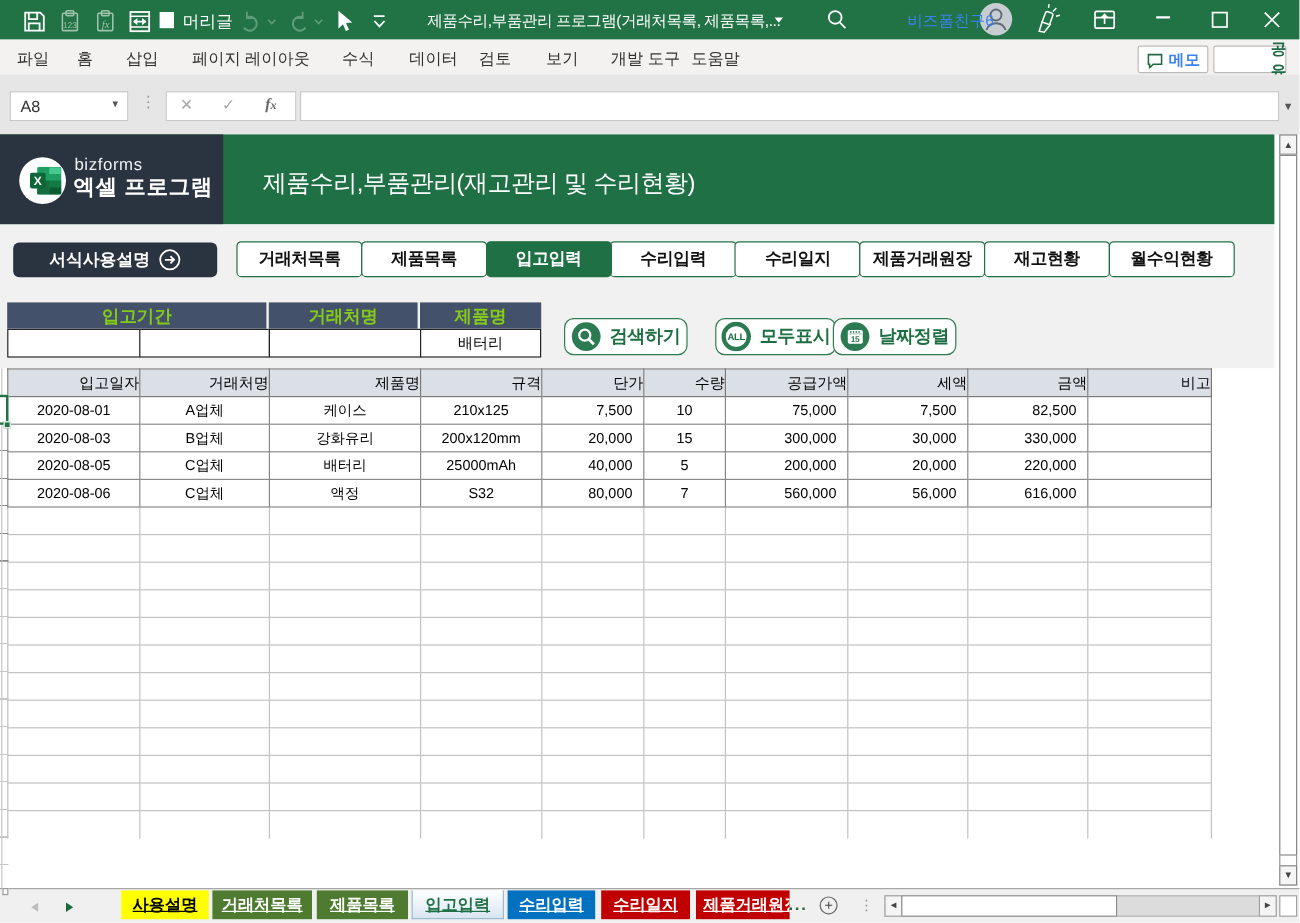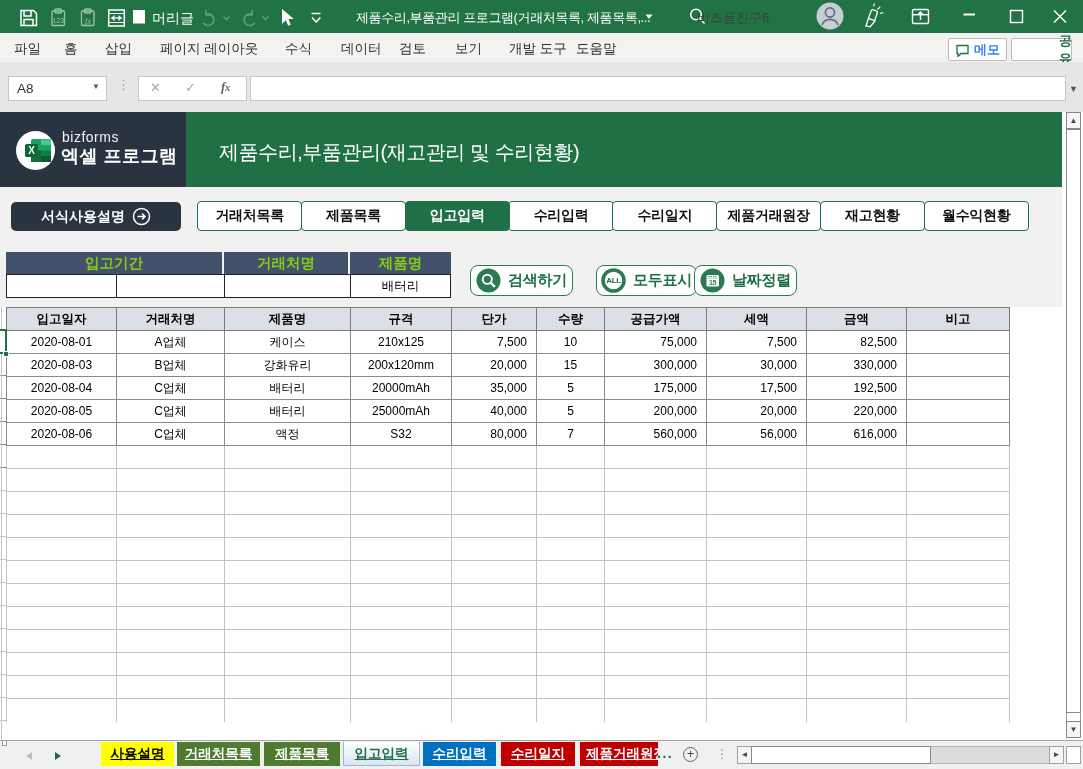--- a/index.html
+++ b/index.html
@@ -1,21 +1,21 @@
 <!DOCTYPE html>
 <html><head><meta charset="utf-8">
 <style>
 *{margin:0;padding:0;box-sizing:border-box;}
 html,body{width:1083px;height:769px;overflow:hidden;}
 body{font-family:"Liberation Sans",sans-serif;position:relative;background:#fff;}
 .abs{position:absolute;}
 
 #titlebar{left:0;top:0;width:1083px;height:33px;background:#217346;color:#fff;}
 #ttxt{left:356px;top:9px;font-size:13px;color:#fff;white-space:nowrap;letter-spacing:-0.4px;}
-#user{left:697px;top:9px;font-size:13px;color:#404040;}
+#user{left:756px;top:9px;font-size:13px;color:#3b82f6;}
 
 #menubar{left:0;top:33px;width:1083px;height:29px;background:#f4f2f1;}
 .mitem{position:absolute;top:7px;font-size:13.5px;color:#323130;white-space:nowrap;}
 .rbtn{position:absolute;top:5px;height:23px;background:#fff;border:1px solid #bdbbb9;border-radius:2px;font-size:13px;color:#185c37;font-weight:bold;display:flex;align-items:center;justify-content:center;gap:4px;}
 
 #fbar{left:0;top:62px;width:1083px;height:50px;background:#e6e6e6;}
 .fwhite{position:absolute;background:#fff;border:1px solid #c9c7c5;top:14px;height:25px;}
 
 #ghead{left:0;top:112px;width:1062px;height:75px;background:#1f7145;}
 #glogo{left:0;top:112px;width:186px;height:75px;background:#2a3441;}
@@ -34,21 +34,21 @@
 .ntab.sel{background:#1f7145;color:#fff;z-index:2;}
 
 #stable{left:6px;top:252px;width:445px;height:46px;font-size:13px;}
 .shead{position:absolute;top:0;height:22px;background:#44516a;color:#84cc16;font-weight:bold;font-size:14.5px;display:flex;align-items:center;justify-content:center;}
 .sin{position:absolute;top:22px;height:24px;background:#fff;border:1px solid #222;border-top:1px solid #222;display:flex;align-items:center;justify-content:center;font-size:12.5px;color:#000;}
 
 .actbtn{position:absolute;top:265px;width:105px;height:31px;background:#fff;border:1.5px solid #2e7d52;border-radius:8px;display:flex;align-items:center;justify-content:center;gap:7px;color:#1d6f42;font-weight:bold;font-size:15px;letter-spacing:-0.3px;}
 
 #mtable{left:6px;top:307px;border-collapse:collapse;table-layout:fixed;}
 #mtable td{border:1px solid #c2c2c2;height:23px;font-size:12px;color:#000;overflow:hidden;white-space:nowrap;padding:0;}
-#mtable tr.hd td{background:#dbe0e7;font-weight:bold;font-size:12.5px;text-align:center;border:1px solid #7a7a7a;}
+#mtable tr.hd td{background:#dbe0e7;font-weight:normal;font-size:12.5px;text-align:right;border:1px solid #7a7a7a;}
 #mtable tr.dt td{border:1px solid #8a8a8a;}
 #mtable td.c{text-align:center;}
 #mtable td.r{text-align:right;padding-right:9px;}
 
 #tabbar{left:0;top:740px;width:1083px;height:29px;background:#f0f0f0;border-top:1px solid #a6a6a6;}
 .sheettab{position:absolute;top:742px;height:24px;display:flex;align-items:center;justify-content:center;font-size:13.5px;font-weight:bold;text-decoration:underline;white-space:nowrap;overflow:hidden;}
 
 #vscroll{left:1066px;top:112px;width:15px;height:626px;background:#fff;border:1px solid #969696;}
 </style></head>
 <body>
@@ -280,32 +280,20 @@
         <td class="c">강화유리</td>
         <td class="c">200x120mm</td>
         <td class="r">20,000</td>
         <td class="c">15</td>
         <td class="r">300,000</td>
         <td class="r">30,000</td>
         <td class="r">330,000</td>
         <td></td>
       </tr>
 <tr class="dt">
-        <td class="c">2020-08-04</td>
-        <td class="c">C업체</td>
-        <td class="c">배터리</td>
-        <td class="c">20000mAh</td>
-        <td class="r">35,000</td>
-        <td class="c">5</td>
-        <td class="r">175,000</td>
-        <td class="r">17,500</td>
-        <td class="r">192,500</td>
-        <td></td>
-      </tr>
-<tr class="dt">
         <td class="c">2020-08-05</td>
         <td class="c">C업체</td>
         <td class="c">배터리</td>
         <td class="c">25000mAh</td>
         <td class="r">40,000</td>
         <td class="c">5</td>
         <td class="r">200,000</td>
         <td class="r">20,000</td>
         <td class="r">220,000</td>
         <td></td>

